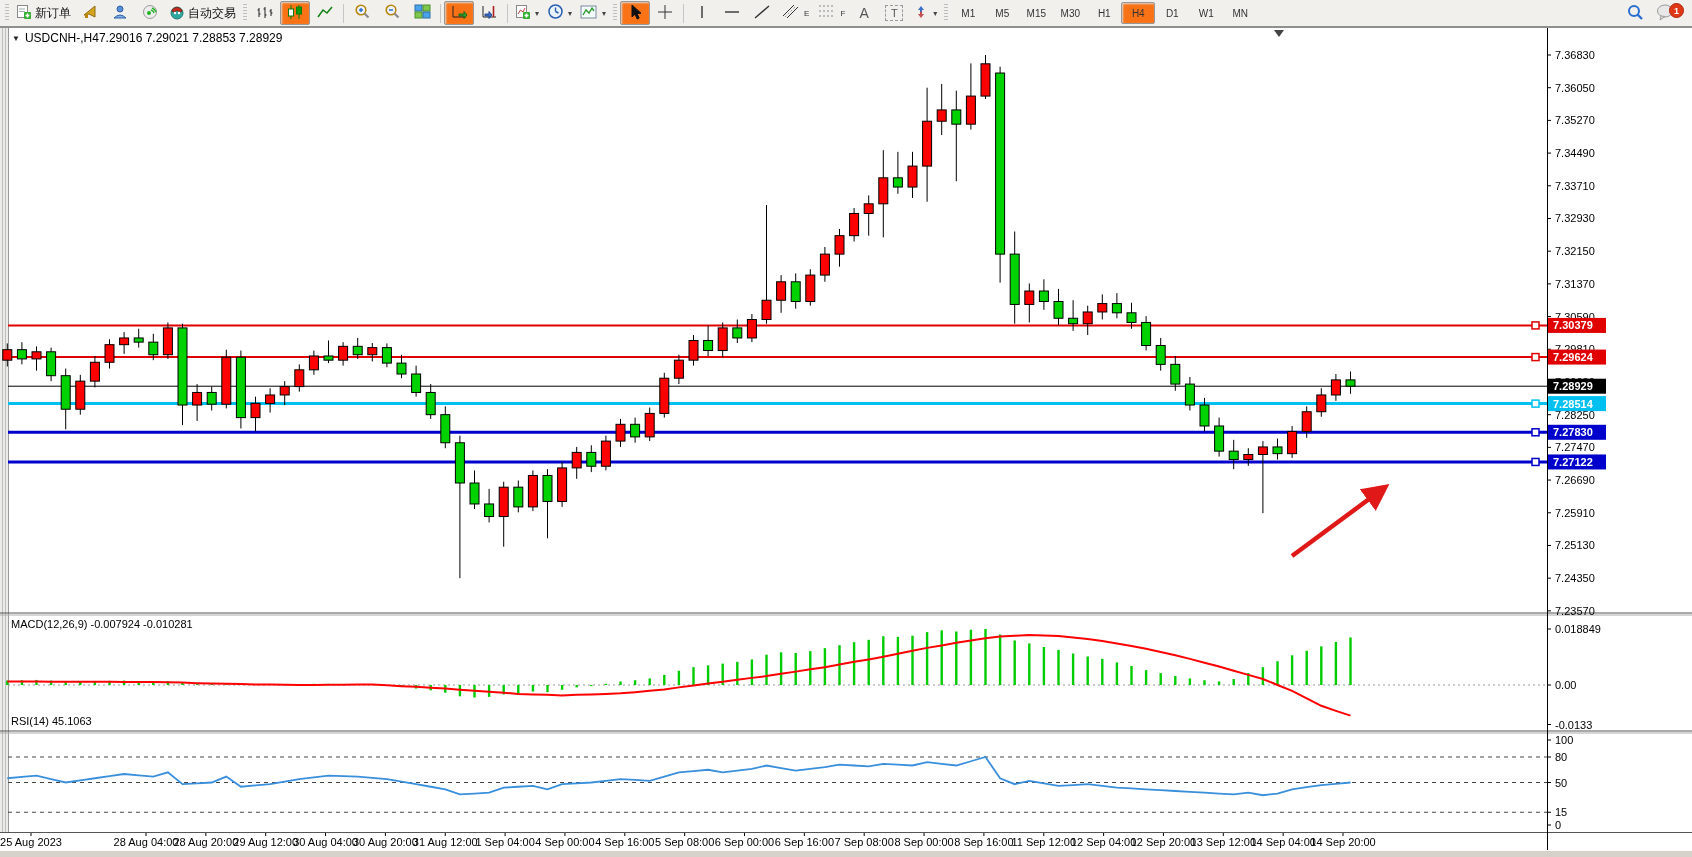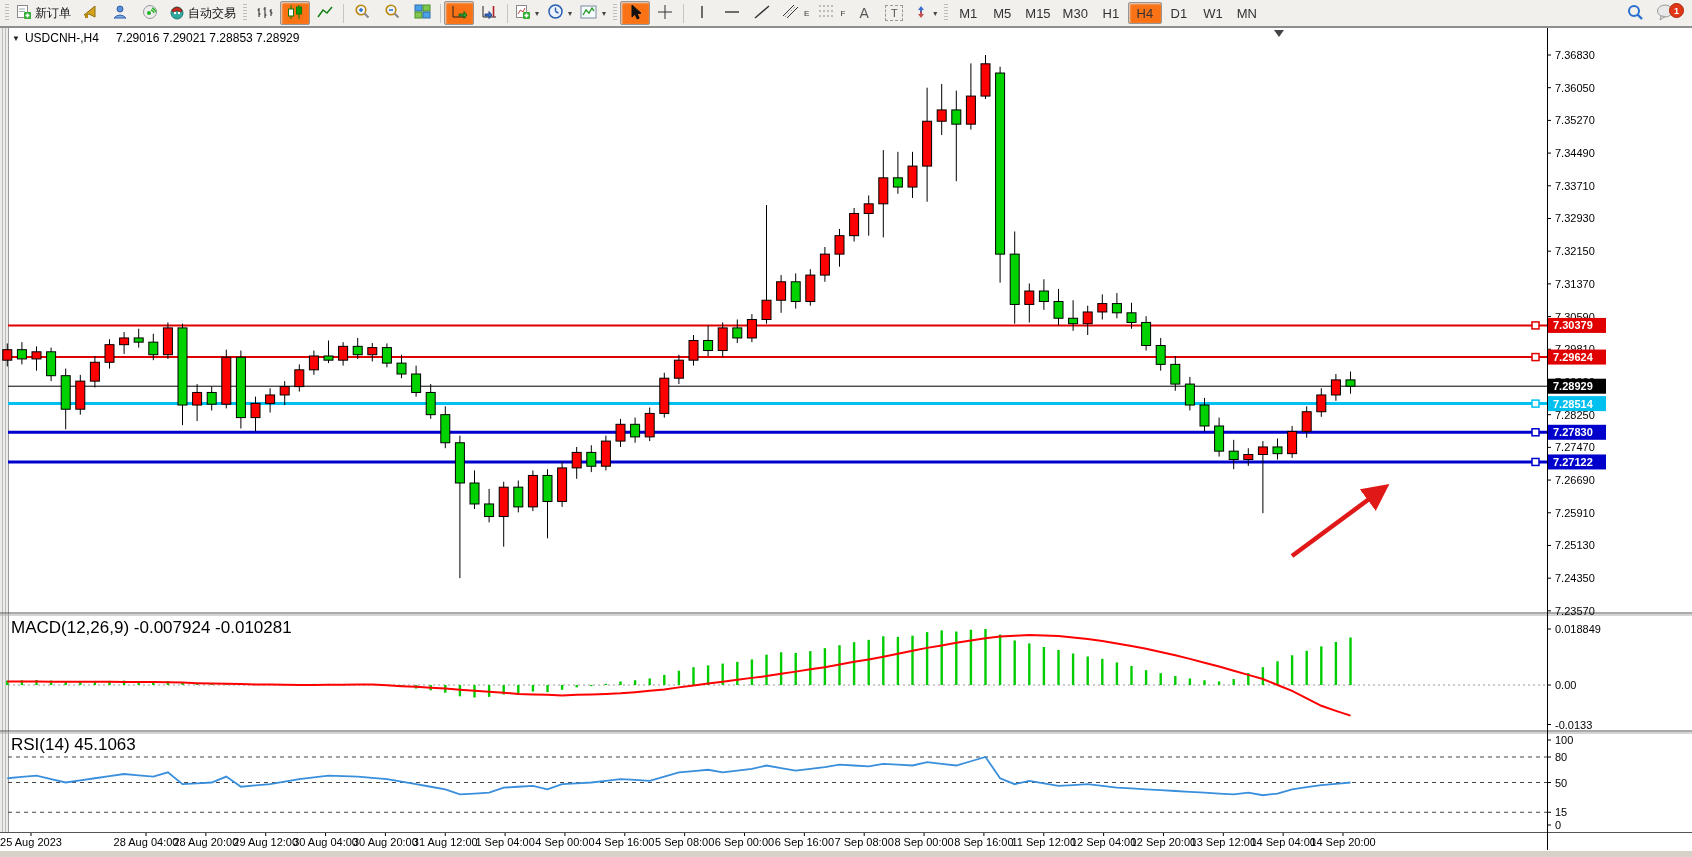--- a/index.html
+++ b/index.html
@@ -11,34 +11,34 @@
            box-sizing:border-box;z-index:20;white-space:nowrap}
   .tb-btn{height:22px;min-width:22px;display:inline-flex;align-items:center;justify-content:center;
           gap:3px;padding:0 3px;border:1px solid transparent;border-radius:2px;font-size:12px;color:#1a1a1a;
           cursor:default;flex:0 0 auto}
   .tb-btn.pressed{background:#f97316;border-color:#979797;box-shadow:inset 1px 1px 2px #d9d9d9}
   .tb-btn .cn{font-size:12px;color:#111}
   .caret{font-size:8px;color:#444;margin-left:1px}
   .grip{width:4px;height:18px;margin:0 3px;flex:0 0 auto;
         background:repeating-linear-gradient(to bottom,#bdbdbd 0 1px,transparent 1px 3px)}
   .sep{width:1px;height:19px;background:#c6c6c6;margin:0 3px;flex:0 0 auto}
-  .tf-btn{font-size:13px;color:#333;padding:0 5px;height:20px}
+  .tf-btn{font-size:10px;color:#333;padding:0 5px;height:20px}
   .spacer{flex:1 1 auto}
   .badge{position:absolute;top:1px;right:-5px;width:13px;height:13px;border-radius:50%;
          background:#e03717;color:#fff;font-size:9px;font-weight:bold;display:flex;
          align-items:center;justify-content:center;border:1px solid #b02407}
   .bubble-wrap{position:relative;margin-right:10px}
   
-  .ov{position:absolute;z-index:6;font-size:17px;color:#000;pointer-events:none}
+  .ov{position:absolute;z-index:6;font-size:11px;color:#000;pointer-events:none}
   #chart-title{top:31px;left:12px;font-size:12px}
   #chart-title .tri{font-size:8px;color:#222;margin-right:5px;vertical-align:1px}
   #chart-title .sym{font-weight:normal}
-  #chart-title .ohlc{margin-left:17px}
+  #chart-title .ohlc{margin-left:0}
   #macd-label{top:618px;left:11px}
-  #rsi-label{top:735px;left:11px}
+  #rsi-label{top:715px;left:11px}
   #chart-svg{position:absolute;top:0;left:0;z-index:1}
 </style>
 </head>
 <body>
 
 <div class="toolbar">
   <div class="grip"></div>
 
   <div class="tb-btn">
     <span>

